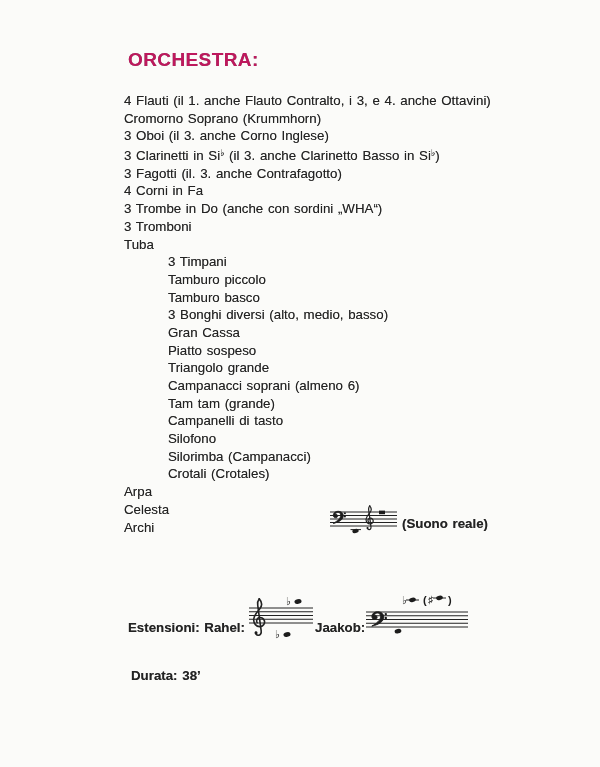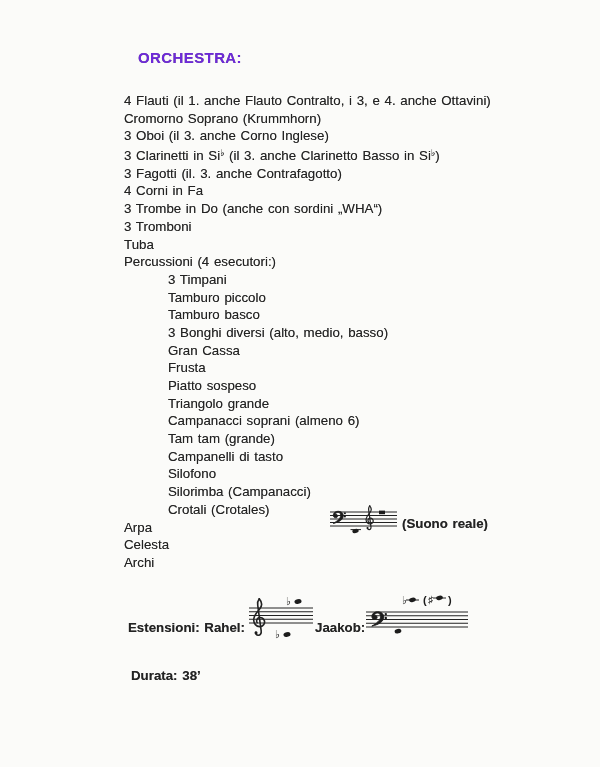--- a/index.html
+++ b/index.html
@@ -5,24 +5,23 @@
   html,body{margin:0;padding:0;}
   body{
     width:600px;height:767px;overflow:hidden;
     background:#fbfbf9;
     font-family:"Liberation Sans","DejaVu Sans",sans-serif;
     -webkit-font-smoothing:antialiased;
   }
   .page{position:relative;width:600px;height:767px;color:#1e1e1e;}
   .heading{
     position:absolute;left:128px;top:49px;
-    font-size:15px;font-weight:700;letter-spacing:.4px;
-    color:#6d28d9;text-shadow:0 0 .4px rgba(30,30,30,.55);
+    font-size:19px;font-weight:700;letter-spacing:.4px;
+    color:#be185d;text-shadow:0 0 .4px rgba(30,30,30,.55);
     white-space:nowrap;
-    margin-left:10px;
   }
   .instrument-list{
     position:absolute;left:124px;top:92px;width:470px;
     font-size:13.3px;font-weight:400;line-height:17.68px;
     color:#232323;text-shadow:0 0 .35px rgba(30,30,30,.5);
     word-spacing:1px;
   }
   .instrument-list .line{white-space:nowrap;}
   .instrument-list .indent{padding-left:44px;}
   .instrument-list sup{font-size:9px;vertical-align:4px;}
@@ -46,27 +45,25 @@
   <div class="instrument-list">
       <div class="line">4 Flauti (il 1. anche Flauto Contralto, i 3, e 4. anche Ottavini)</div>
       <div class="line">Cromorno Soprano (Krummhorn)</div>
       <div class="line">3 Oboi (il 3. anche Corno Inglese)</div>
       <div class="line">3 Clarinetti in Si<sup>♭</sup> (il 3. anche Clarinetto Basso in Si<sup>♭</sup>)</div>
       <div class="line">3 Fagotti (il. 3. anche Contrafagotto)</div>
       <div class="line">4 Corni in Fa</div>
       <div class="line">3 Trombe in Do (anche con sordini „WHA“)</div>
       <div class="line">3 Tromboni</div>
       <div class="line">Tuba</div>
-      <div class="line">Percussioni (4 esecutori:)</div>
       <div class="line indent">3 Timpani</div>
       <div class="line indent">Tamburo piccolo</div>
       <div class="line indent">Tamburo basco</div>
       <div class="line indent">3 Bonghi diversi (alto, medio, basso)</div>
       <div class="line indent">Gran Cassa</div>
-      <div class="line indent">Frusta</div>
       <div class="line indent">Piatto sospeso</div>
       <div class="line indent">Triangolo grande</div>
       <div class="line indent">Campanacci soprani (almeno 6)</div>
       <div class="line indent">Tam tam (grande)</div>
       <div class="line indent">Campanelli di tasto</div>
       <div class="line indent">Silofono</div>
       <div class="line indent">Silorimba (Campanacci)</div>
       <div class="line indent">Crotali (Crotales)</div>
       <div class="line">Arpa</div>
       <div class="line">Celesta</div>

